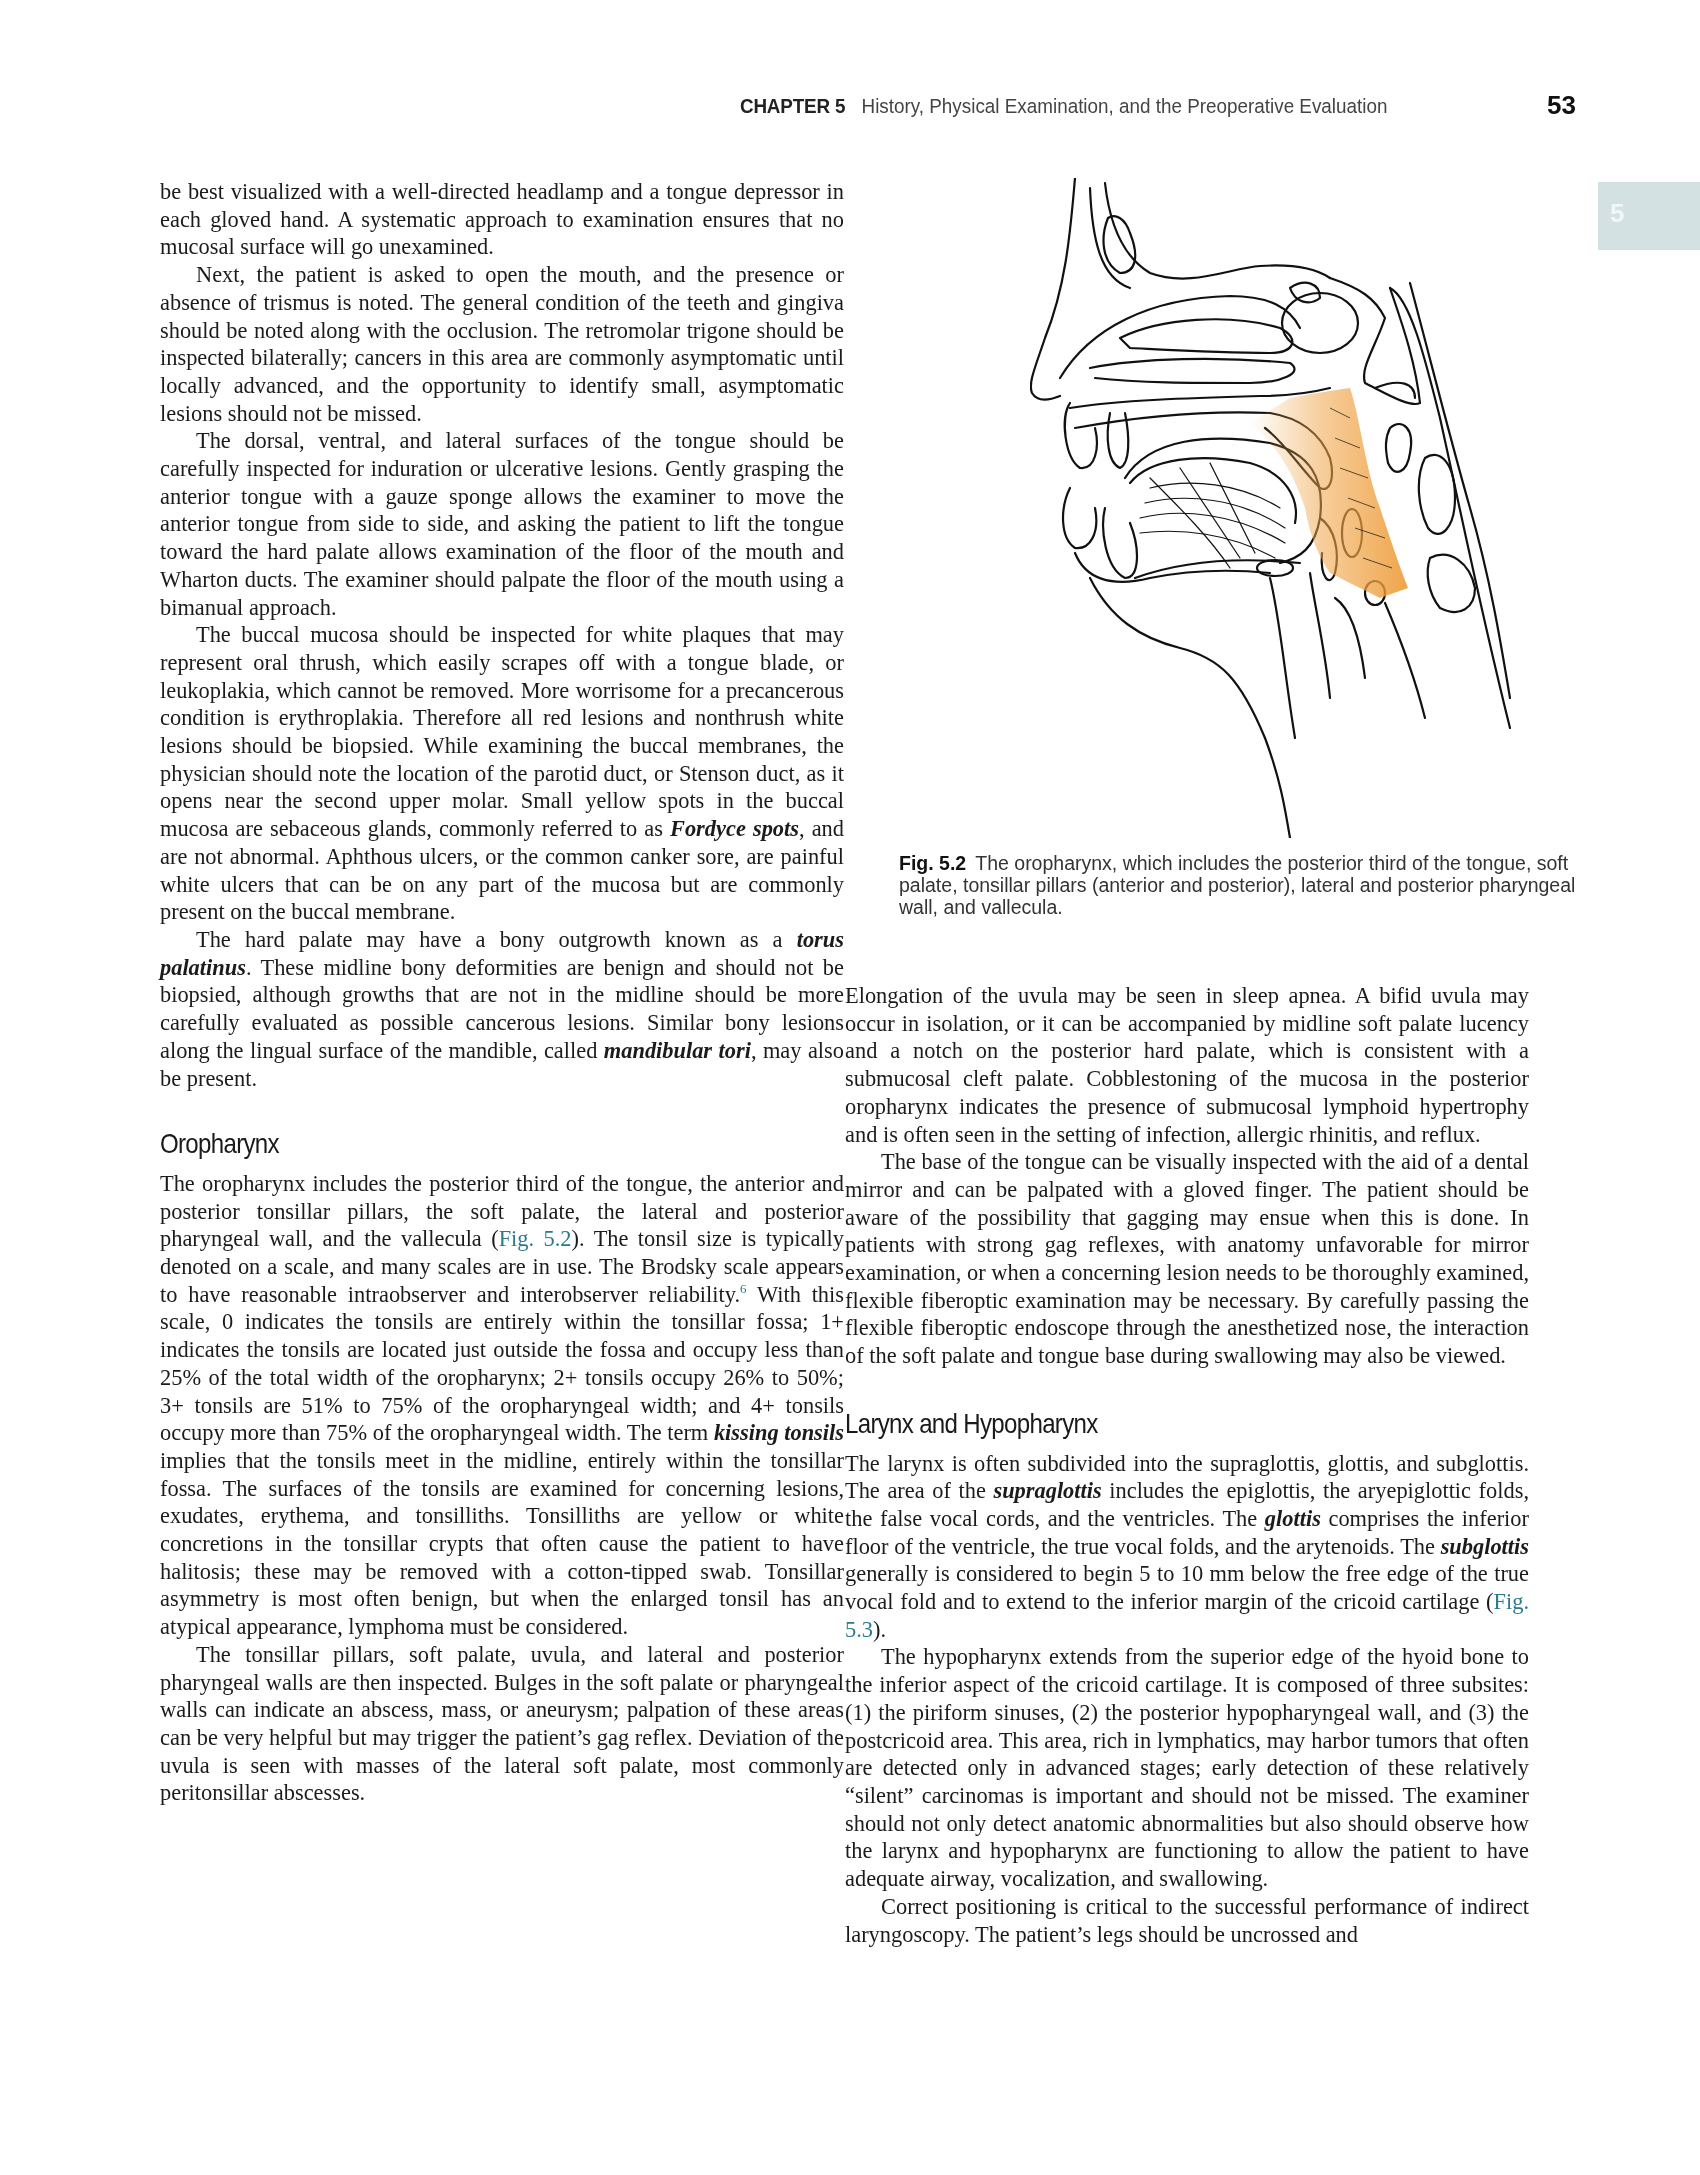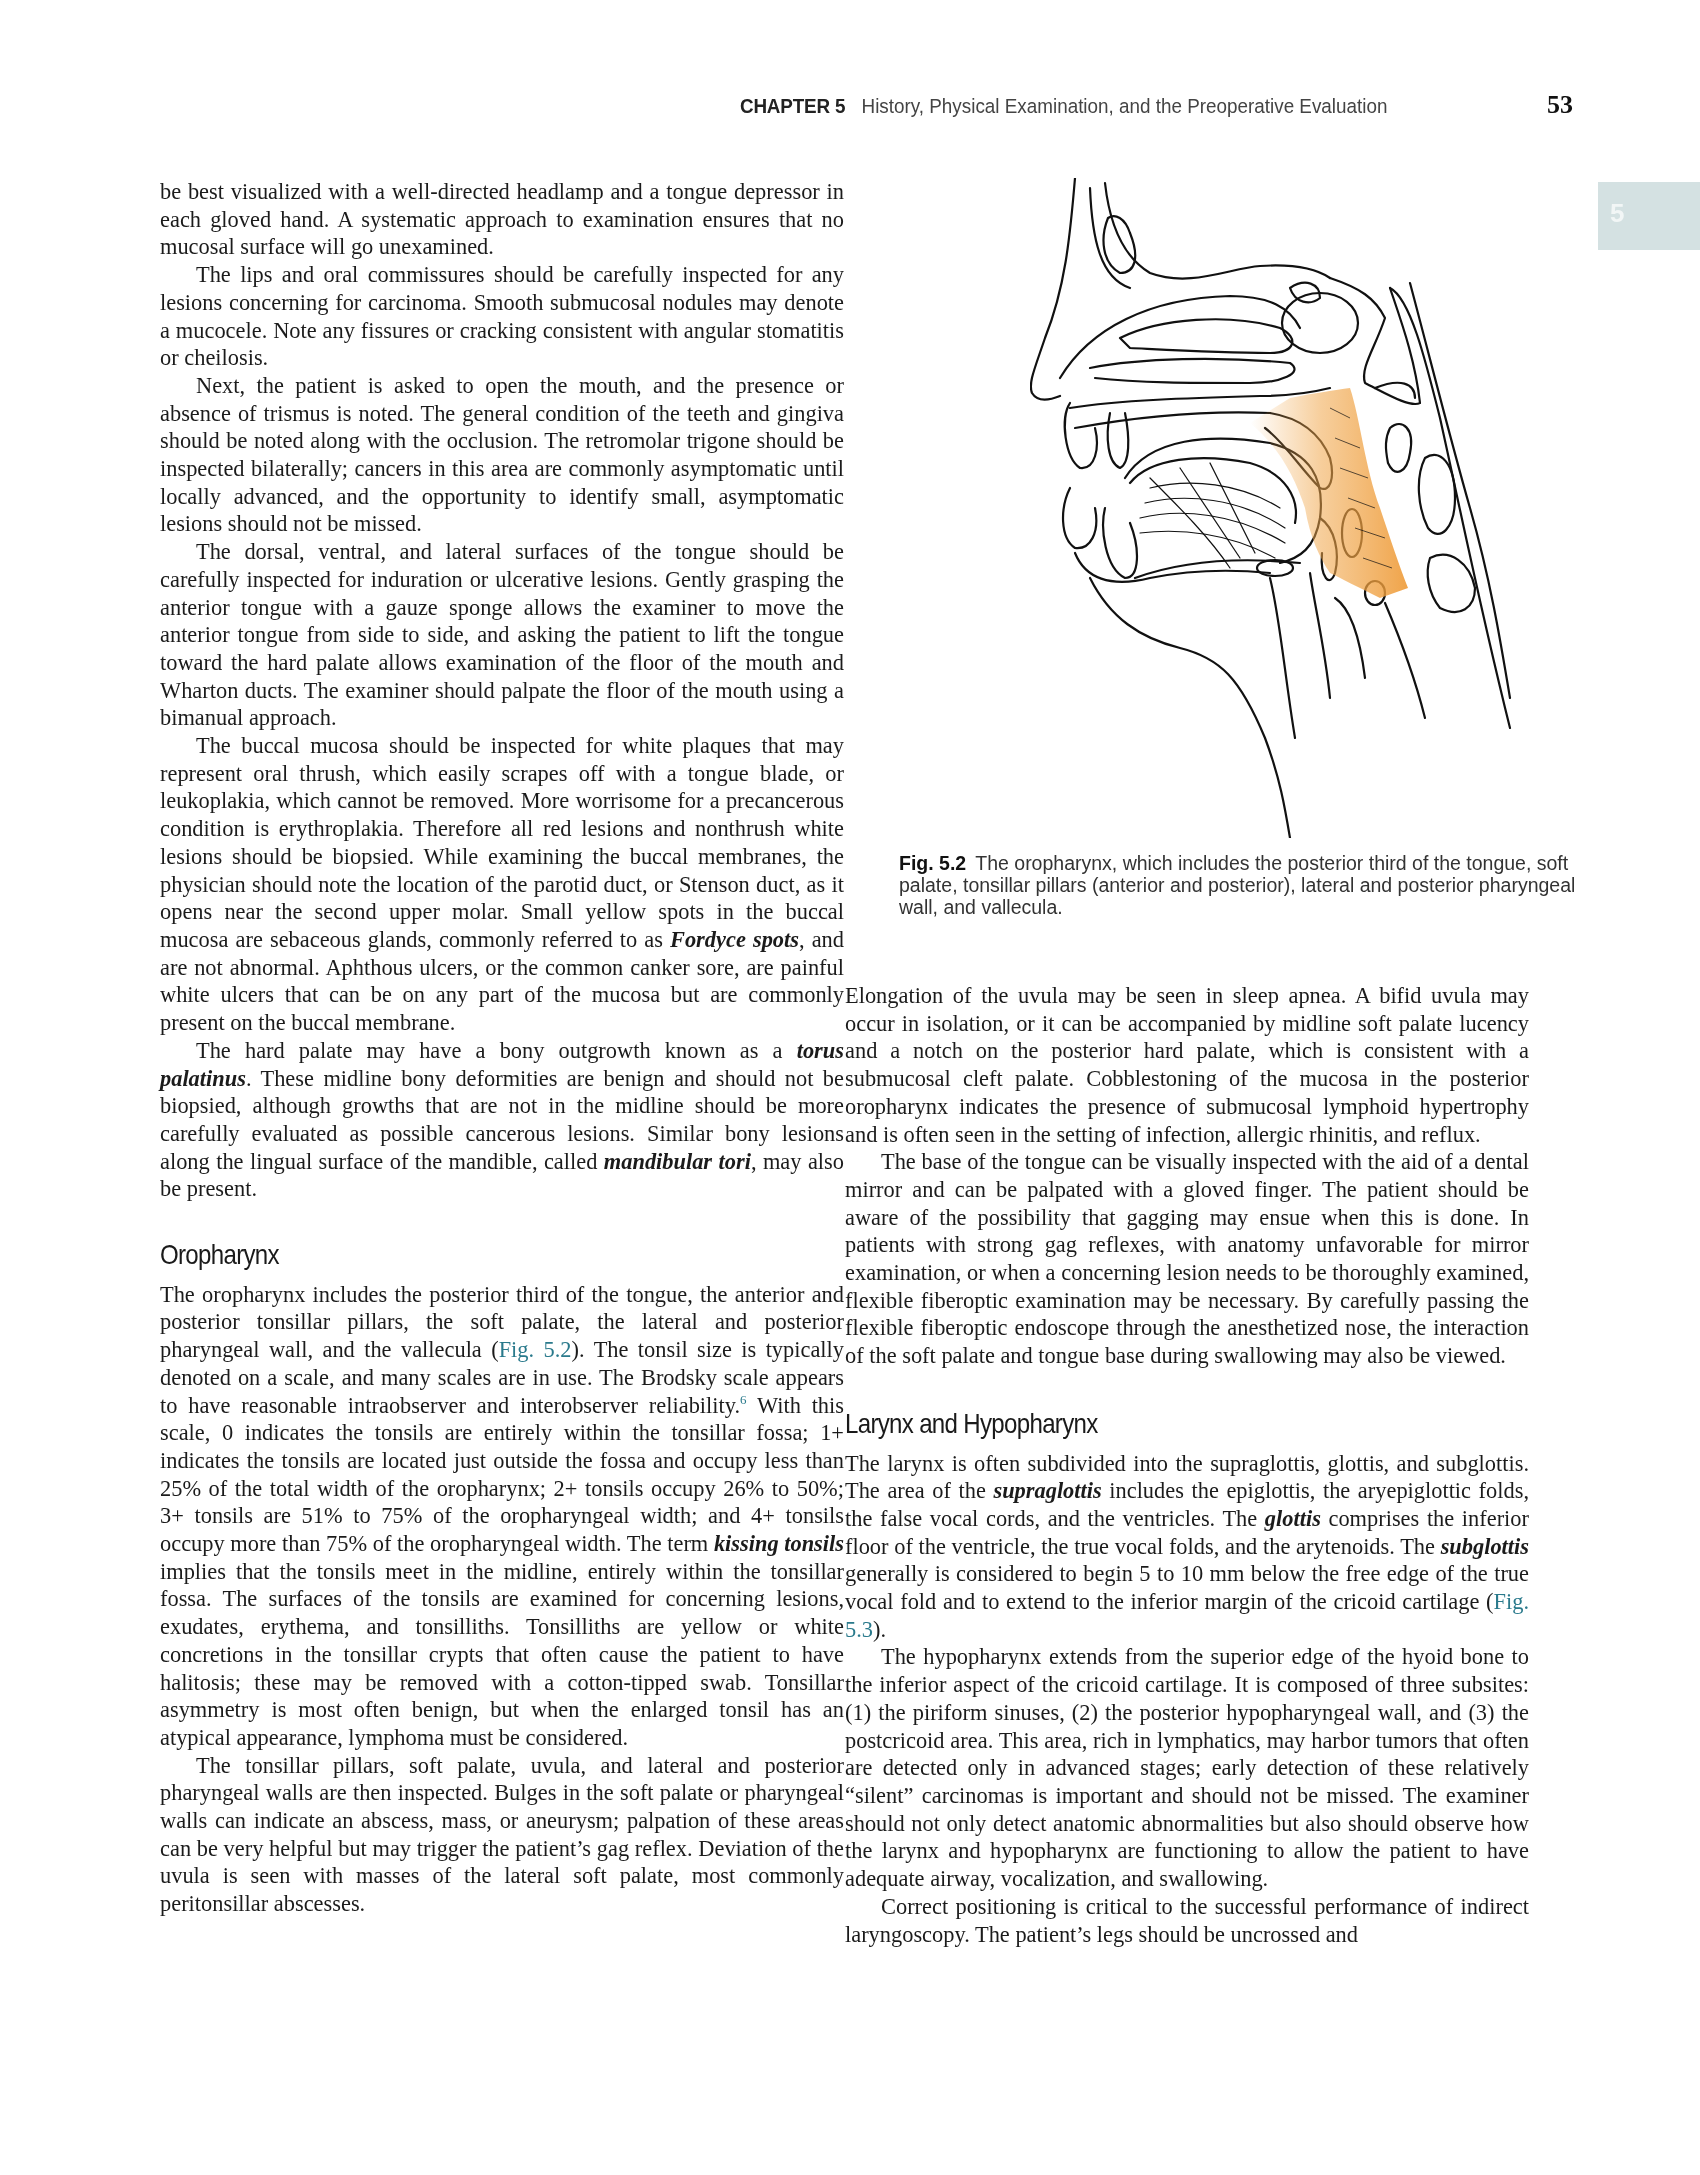--- a/index.html
+++ b/index.html
@@ -5,21 +5,21 @@
     html, body { margin: 0; padding: 0; background: #ffffff; }
     body { width: 1700px; height: 2175px; position: relative; overflow: hidden; color: #1a1a1a; }
     .running-head {
       position: absolute; left: 740px; top: 94px; width: 840px; height: 30px;
       font-family: "Liberation Sans", sans-serif; font-size: 20.5px; color: #222;
       white-space: nowrap; transform: scaleX(0.92); transform-origin: left top;
     }
     .running-head .chap { font-weight: bold; letter-spacing: -0.2px; }
     .running-head .title { color: #444; margin-left: 12px; }
     .page-num {
-      position: absolute; left: 1547px; top: 90px; font-family: Liberation Serif, serif;
+      position: absolute; left: 1547px; top: 90px; font-family: Liberation Sans, sans-serif;
       font-weight: bold; font-size: 26px; color: #111;
     }
     .chapter-tab {
       position: absolute; left: 1598px; top: 182px; width: 102px; height: 68px; background: #d4e1e2;
     }
     .chapter-tab span {
       position: absolute; left: 12px; top: 16px; font-family: "Liberation Sans", sans-serif;
       font-weight: bold; font-size: 26px; color: #f2f6f6;
     }
     .col {
@@ -55,21 +55,20 @@
   <span class="chap">CHAPTER 5</span>
   <span class="title">History, Physical Examination, and the Preoperative Evaluation</span>
 </div>
 <div class="page-num">53</div>
 <div class="chapter-tab">
   <span>5</span>
 </div>
 
 <div class="col col-left">
   <p>be best visualized with a well-directed headlamp and a tongue depressor in each gloved hand. A systematic approach to examination ensures that no mucosal surface will go unexamined.</p>
-  <p class="indent">The lips and oral commissures should be carefully inspected for any lesions concerning for carcinoma. Smooth submucosal nodules may denote a mucocele. Note any fissures or cracking consistent with angular stomatitis or cheilosis.</p>
   <p class="indent">Next, the patient is asked to open the mouth, and the presence or absence of trismus is noted. The general condition of the teeth and gingiva should be noted along with the occlusion. The retromolar trigone should be inspected bilaterally; cancers in this area are commonly asymptomatic until locally advanced, and the opportunity to identify small, asymptomatic lesions should not be missed.</p>
   <p class="indent">The dorsal, ventral, and lateral surfaces of the tongue should be carefully inspected for induration or ulcerative lesions. Gently grasping the anterior tongue with a gauze sponge allows the examiner to move the anterior tongue from side to side, and asking the patient to lift the tongue toward the hard palate allows examination of the floor of the mouth and Wharton ducts. The examiner should palpate the floor of the mouth using a bimanual approach.</p>
   <p class="indent"><span>The buccal mucosa should be inspected for white plaques that may represent oral thrush, which easily scrapes off with a tongue blade, or leukoplakia, which cannot be removed. More worrisome for a precancerous condition is erythroplakia. Therefore all red lesions and nonthrush white lesions should be biopsied. While examining the buccal membranes, the physician should note the location of the parotid duct, or Stenson duct, as it opens near the second upper molar. Small yellow spots in the buccal mucosa are sebaceous glands, commonly referred to as </span><em>Fordyce spots</em><span>, and are not abnormal. Aphthous ulcers, or the common canker sore, are painful white ulcers that can be on any part of the mucosa but are commonly present on the buccal membrane.</span></p>
   <p class="indent"><span>The hard palate may have a bony outgrowth known as a </span><em>torus palatinus</em><span>. These midline bony deformities are benign and should not be biopsied, although growths that are not in the midline should be more carefully evaluated as possible cancerous lesions. Similar bony lesions along the lingual surface of the mandible, called </span><em>mandibular tori</em><span>, may also be present.</span></p>
 
   <h2 class="section h-oro">Oropharynx</h2>
 
   <p><span>The oropharynx includes the posterior third of the tongue, the anterior and posterior tonsillar pillars, the soft palate, the lateral and posterior pharyngeal wall, and the vallecula (</span><span class="xref">Fig. 5.2</span><span>). The tonsil size is typically denoted on a scale, and many scales are in use. The Brodsky scale appears to have reasonable intraobserver and interobserver reliability.</span><sup class="ref">6</sup><span> With this scale, 0 indicates the tonsils are entirely within the tonsillar fossa; 1+ indicates the tonsils are located just outside the fossa and occupy less than 25% of the total width of the oropharynx; 2+ tonsils occupy 26% to 50%; 3+ tonsils are 51% to 75% of the oropharyngeal width; and 4+ tonsils occupy more than 75% of the oropharyngeal width. The term </span><em>kissing tonsils</em><span> implies that the tonsils meet in the midline, entirely within the tonsillar fossa. The surfaces of the tonsils are examined for concerning lesions, exudates, erythema, and tonsilliths. Tonsilliths are yellow or white concretions in the tonsillar crypts that often cause the patient to have halitosis; these may be removed with a cotton-tipped swab. Tonsillar asymmetry is most often benign, but when the enlarged tonsil has an atypical appearance, lymphoma must be considered.</span></p>
   <p class="indent">The tonsillar pillars, soft palate, uvula, and lateral and posterior pharyngeal walls are then inspected. Bulges in the soft palate or pharyngeal walls can indicate an abscess, mass, or aneurysm; palpation of these areas can be very helpful but may trigger the patient’s gag reflex. Deviation of the uvula is seen with masses of the lateral soft palate, most commonly peritonsillar abscesses.</p>
 </div>

